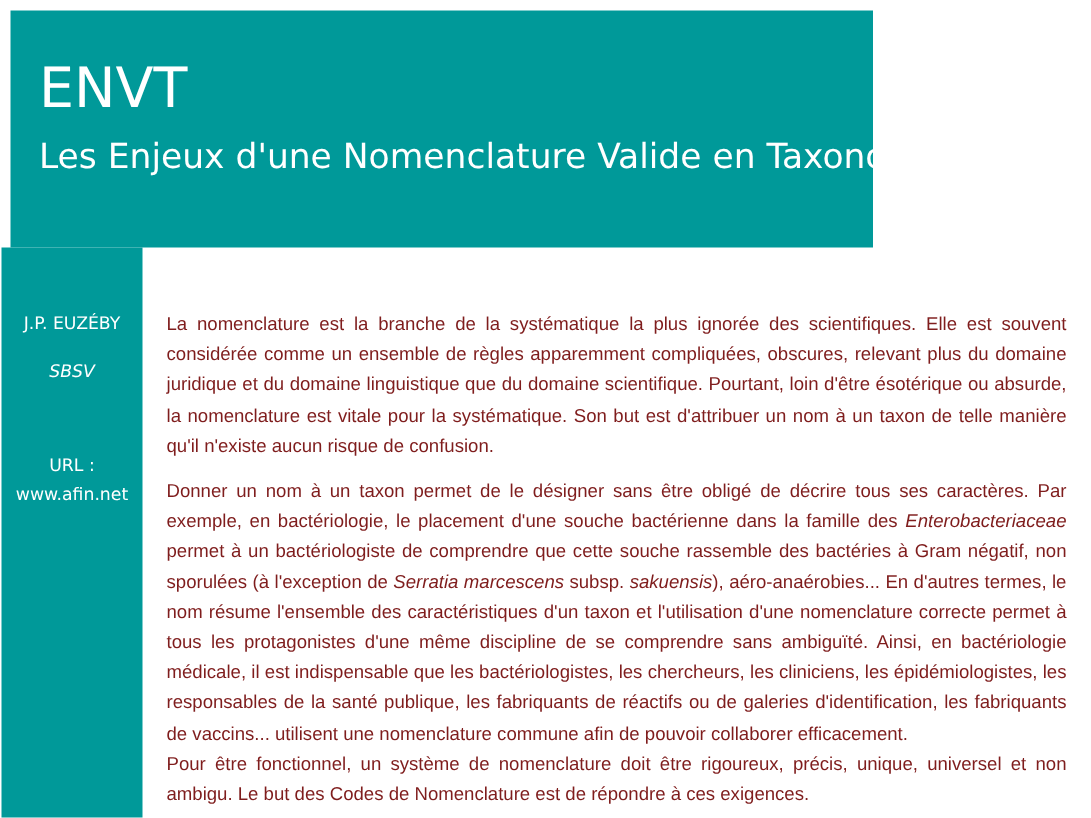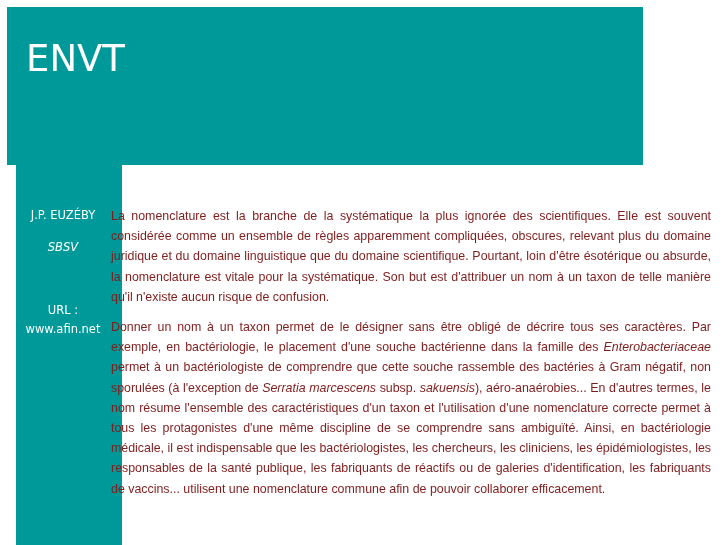--- a/index.html
+++ b/index.html
@@ -1,57 +1,58 @@
 <!DOCTYPE html>
 <html><head>
 <meta charset="utf-8">
 <style>
   html, body { margin: 0; padding: 0; background: #ffffff; }
   body { width: 727px; height: 545px; overflow: hidden; position: relative; }
   .header {
-    position: absolute; left: 7px; top: 7px; width: 636px; height: 158px;
+    position: absolute; left: 7px; top: 7px; width: 575px; height: 158px;
     background: #009999;
   }
   .site-title {
     position: absolute; left: 19px; top: 32px;
     font-family: "DejaVu Sans", sans-serif; font-size: 37px; color: #ffffff;
     font-weight: normal; margin: 0; letter-spacing: 0px; line-height: 40px;
   }
   .site-subtitle {
     position: absolute; left: 19px; top: 84px;
     font-family: "DejaVu Sans", sans-serif; font-size: 23px; color: #ffffff;
     font-weight: normal; margin: 0; line-height: 28px; white-space: nowrap;
   }
   .sidebar {
-    position: absolute; left: 16px; top: 165px; width: 94px; height: 380px;
+    position: absolute; left: 1px; top: 165px; width: 94px; height: 380px;
     background: #009999;
     font-family: "DejaVu Sans", sans-serif; font-size: 11.5px; color: #ffffff;
     text-align: center;
-    padding-left: 12px;
   }
   .sidebar .item { position: absolute; left: 0; width: 94px; }
   .content {
     position: absolute; left: 111px; top: 206px; width: 600px;
     font-family: "Liberation Sans", sans-serif; font-size: 12.4px; color: #7f1d1d;
     line-height: 20.2px; text-align: justify;
   }
   .content p { margin: 0 0 10px 0; }
   .content p.tight { margin: 0; }
   .content em { font-style: italic; }
 </style>
 </head>
 <body>
 
 <div class="header">
   <h1 class="site-title">ENVT</h1>
+  <h2 class="site-subtitle">Les Enjeux d'une Nomenclature Valide en Taxonomie</h2>
 </div>
 
 <div class="sidebar">
   <div class="item" style="top:43px;">J.P. EUZÉBY</div>
   <div class="item" style="top:75px;font-style:italic;">SBSV</div>
   <div class="item" style="top:138px;">URL :</div>
   <div class="item" style="top:157px;">www.afin.net</div>
 </div>
 
 <div class="content">
   <p>La nomenclature est la branche de la systématique la plus ignorée des scientifiques. Elle est souvent considérée comme un ensemble de règles apparemment compliquées, obscures, relevant plus du domaine juridique et du domaine linguistique que du domaine scientifique. Pourtant, loin d'être ésotérique ou absurde, la nomenclature est vitale pour la systématique. Son but est d'attribuer un nom à un taxon de telle manière qu'il n'existe aucun risque de confusion.</p>
   <p class="tight"><span>Donner un nom à un taxon permet de le désigner sans être obligé de décrire tous ses caractères. Par exemple, en bactériologie, le placement d'une souche bactérienne dans la famille des </span><em>Enterobacteriaceae</em><span> permet à un bactériologiste de comprendre que cette souche rassemble des bactéries à Gram négatif, non sporulées (à l'exception de </span><em>Serratia marcescens</em><span> subsp. </span><em>sakuensis</em><span>), aéro-anaérobies... En d'autres termes, le nom résume l'ensemble des caractéristiques d'un taxon et l'utilisation d'une nomenclature correcte permet à tous les protagonistes d'une même discipline de se comprendre sans ambiguïté. Ainsi, en bactériologie médicale, il est indispensable que les bactériologistes, les chercheurs, les cliniciens, les épidémiologistes, les responsables de la santé publique, les fabriquants de réactifs ou de galeries d'identification, les fabriquants de vaccins... utilisent une nomenclature commune afin de pouvoir collaborer efficacement.</span></p>
+  <p class="tight">Pour être fonctionnel, un système de nomenclature doit être rigoureux, précis, unique, universel et non ambigu. Le but des Codes de Nomenclature est de répondre à ces exigences.</p>
 </div>
 
 </body></html>

